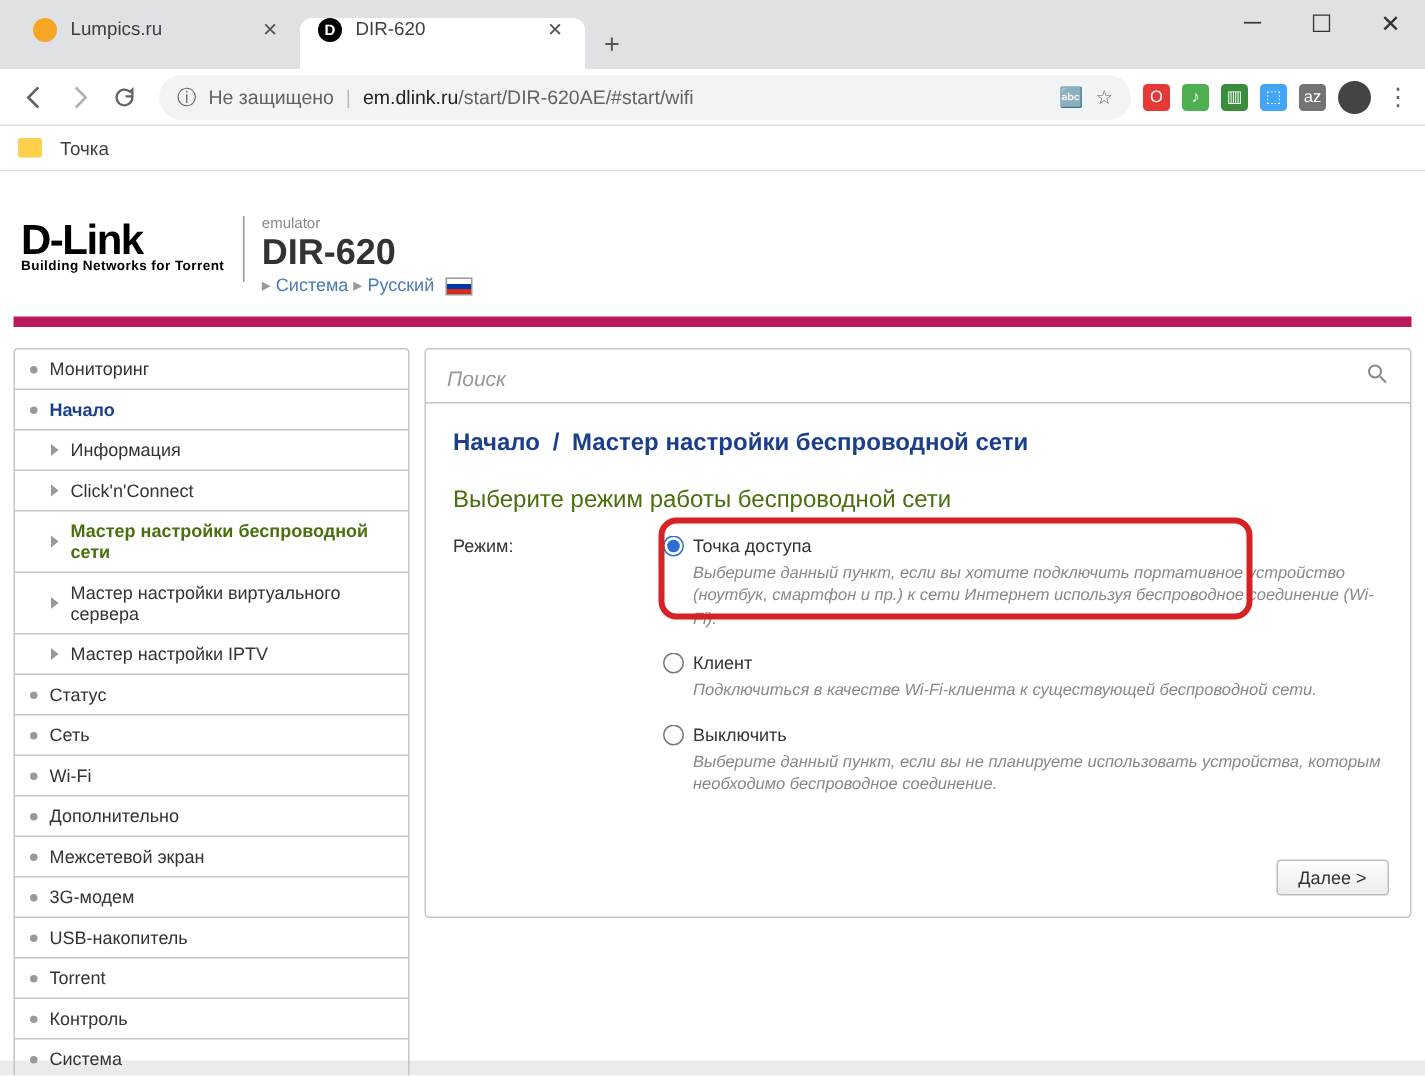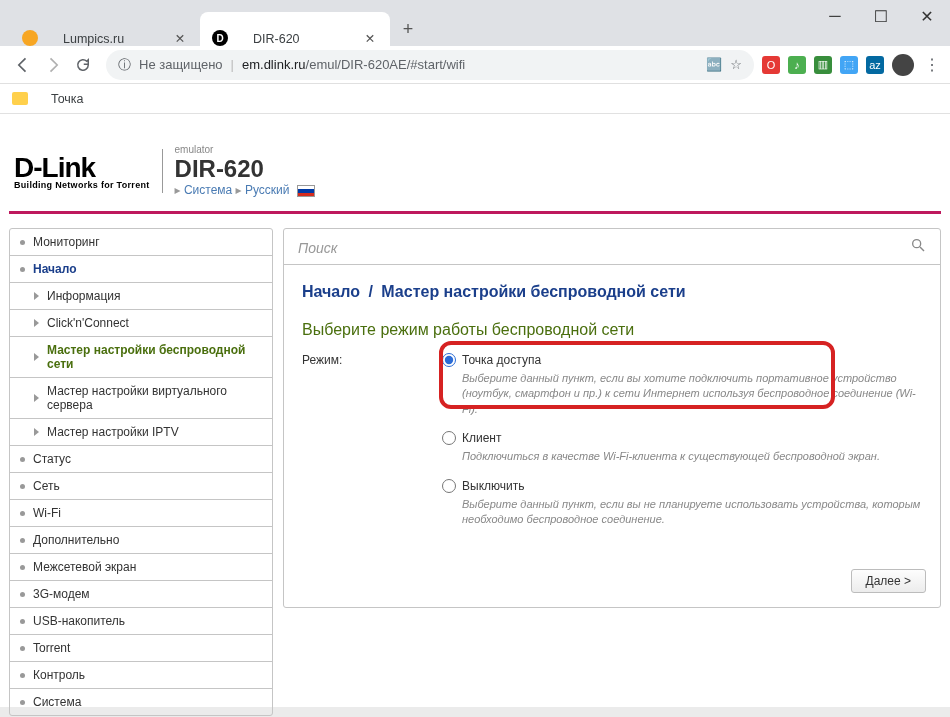--- a/index.html
+++ b/index.html
@@ -1,21 +1,21 @@
 <!DOCTYPE html>
 <html><head>
 <meta charset="utf-8">
 <style>
 *{box-sizing:border-box;margin:0;padding:0;font-family:Arial,Helvetica,sans-serif}
 body{background:#fff;width:950px;height:717px;overflow:hidden;position:relative}
 
 .titlebar{height:8px;background:#dfe1e5}
 
 .tabstrip{height:38px;background:#dfe1e5;display:flex;align-items:flex-end;padding-left:10px}
-.tab{height:34px;display:flex;align-items:flex-end;padding:0 12px;border-radius:8px 8px 0 0;width:190px;font-size:12.5px;color:#3c4043;gap:25px;position:relative}
+.tab{height:34px;display:flex;align-items:flex-start;padding:0 12px;border-radius:8px 8px 0 0;width:190px;font-size:12.5px;color:#3c4043;gap:9px;position:relative}
 .tab.active{background:#fff}
 .tab .fav{width:16px;height:16px;border-radius:50%;display:flex;align-items:center;justify-content:center;font-weight:bold;font-size:10px}
 .tab .title{flex:1;white-space:nowrap;overflow:hidden;text-overflow:ellipsis}
 .tab .close{width:16px;text-align:center;color:#555}
 .newtab{width:28px;height:28px;display:flex;align-items:center;justify-content:center;margin-left:4px;margin-bottom:3px;font-size:18px;color:#555}
 .winctrl{position:absolute;right:0;top:0;display:flex}
 .winbtn{width:46px;height:32px;display:flex;align-items:center;justify-content:center;color:#333}
 .winbtn.cls{color:#333}
 
 .addrbar{height:38px;background:#fff;display:flex;align-items:center;padding:0 8px;border-bottom:1px solid #e0e0e0}
@@ -23,25 +23,25 @@
 .navbtn.disabled{color:#b0b0b0}
 .omnibox{flex:1;height:30px;background:#f1f3f4;border-radius:15px;display:flex;align-items:center;padding:0 12px;margin:0 8px;font-size:13px;color:#5f6368;gap:8px}
 .omnibox .url{flex:1;color:#202124}
 .omnibox .url .path{color:#5f6368}
 .exticons{display:flex;align-items:center;gap:8px}
 .exticon{width:18px;height:18px;display:flex;align-items:center;justify-content:center;font-size:11px;border-radius:3px;color:#fff}
 .avatar{width:22px;height:22px;border-radius:50%;background:#444}
 .menu3{width:20px;text-align:center;color:#5f6368;font-size:16px}
 
 .bkbar{height:30px;background:#fff;display:flex;align-items:center;padding:0 12px;font-size:12.5px;color:#3c4043;border-bottom:1px solid #e1e1e1}
-.bkitem{display:flex;align-items:flex-start;gap:23px}
+.bkitem{display:flex;align-items:flex-start;gap:12px}
 .bkfolder{width:16px;height:13px;background:#ffd04c;border-radius:2px}
 
 .content{padding:0 9px;margin-top:20px}
-.router-header{display:flex;align-items:center;padding:10px 0 14px 0;border-bottom:3px solid #be185d}
+.router-header{display:flex;align-items:flex-start;padding:10px 0 14px 0;border-bottom:7px solid #be185d}
 .dlink-logo{font-family:Arial;margin-left:5px;margin-right:12px}
 .dlink-main{font-size:28px;font-weight:900;letter-spacing:-1px}
 .dlink-sub{font-size:9px;font-weight:bold;letter-spacing:0.3px;margin-top:-4px}
 .vsep{width:1px;height:44px;background:#999;margin-right:12px}
 .model-block{font-size:12px;color:#555}
 .model-name{font-size:24px;font-weight:bold;color:#333}
 .model-links{font-size:12px;color:#4a7bb3;margin-top:0}
 .model-links span{cursor:pointer}
 .ru-flag{display:inline-block;width:18px;height:12px;margin-left:4px;vertical-align:middle;background:linear-gradient(to bottom,#fff 0 33%,#0039a6 33% 66%,#d52b1e 66% 100%);border:1px solid #999}
 
@@ -112,30 +112,30 @@
   </div>
   <div class="navbtn">
     <svg viewBox="0 0 24 24" width="18" height="18">
         <path fill="none" stroke="#5f6368" stroke-width="2" d="M19 12a7 7 0 1 1-2-5l2-2v6h-6"></path>
       </svg>
   </div>
   <div class="omnibox">
     <span>ⓘ</span>
     <span>Не защищено</span>
     <span style="color:#bbb">|</span>
-    <span class="url"><span>em.dlink.ru</span><span class="path">/emul/DIR-620AE/#start/wifi</span></span>
+    <span class="url"><span>em.dlink.ru</span><span class="path">/start/DIR-620AE/#start/wifi</span></span>
     <span style="color:#5f6368">🔤</span>
     <span style="color:#5f6368">☆</span>
   </div>
   <div class="exticons">
     <div class="exticon" style="background:#e53935">O</div>
     <div class="exticon" style="background:#4caf50">♪</div>
     <div class="exticon" style="background:#388e3c">▥</div>
     <div class="exticon" style="background:#42a5f5">⬚</div>
-    <div class="exticon" style="background:#0369a1">az</div>
+    <div class="exticon" style="background:#737373">az</div>
     <div class="avatar"></div>
     <div class="menu3">⋮</div>
   </div>
 </div>
 
 <div class="bkbar">
   <div class="bkitem">
     <div class="bkfolder"></div>
     <span>Точка</span>
   </div>
@@ -259,21 +259,21 @@
                   <input type="radio" name="mode" checked="" style="">
                   <span>Точка доступа</span>
                 </label>
                 <div class="opt-desc">Выберите данный пункт, если вы хотите подключить портативное устройство (ноутбук, смартфон и пр.) к сети Интернет используя беспроводное соединение (Wi-Fi).</div>
               </div>
               <div class="opt">
                 <label class="opt-head">
                   <input type="radio" name="mode" style="">
                   <span>Клиент</span>
                 </label>
-                <div class="opt-desc">Подключиться в качестве Wi-Fi-клиента к существующей беспроводной экран.</div>
+                <div class="opt-desc">Подключиться в качестве Wi-Fi-клиента к существующей беспроводной сети.</div>
               </div>
               <div class="opt">
                 <label class="opt-head">
                   <input type="radio" name="mode" style="">
                   <span>Выключить</span>
                 </label>
                 <div class="opt-desc">Выберите данный пункт, если вы не планируете использовать устройства, которым необходимо беспроводное соединение.</div>
               </div>
             </div>
         </div>

